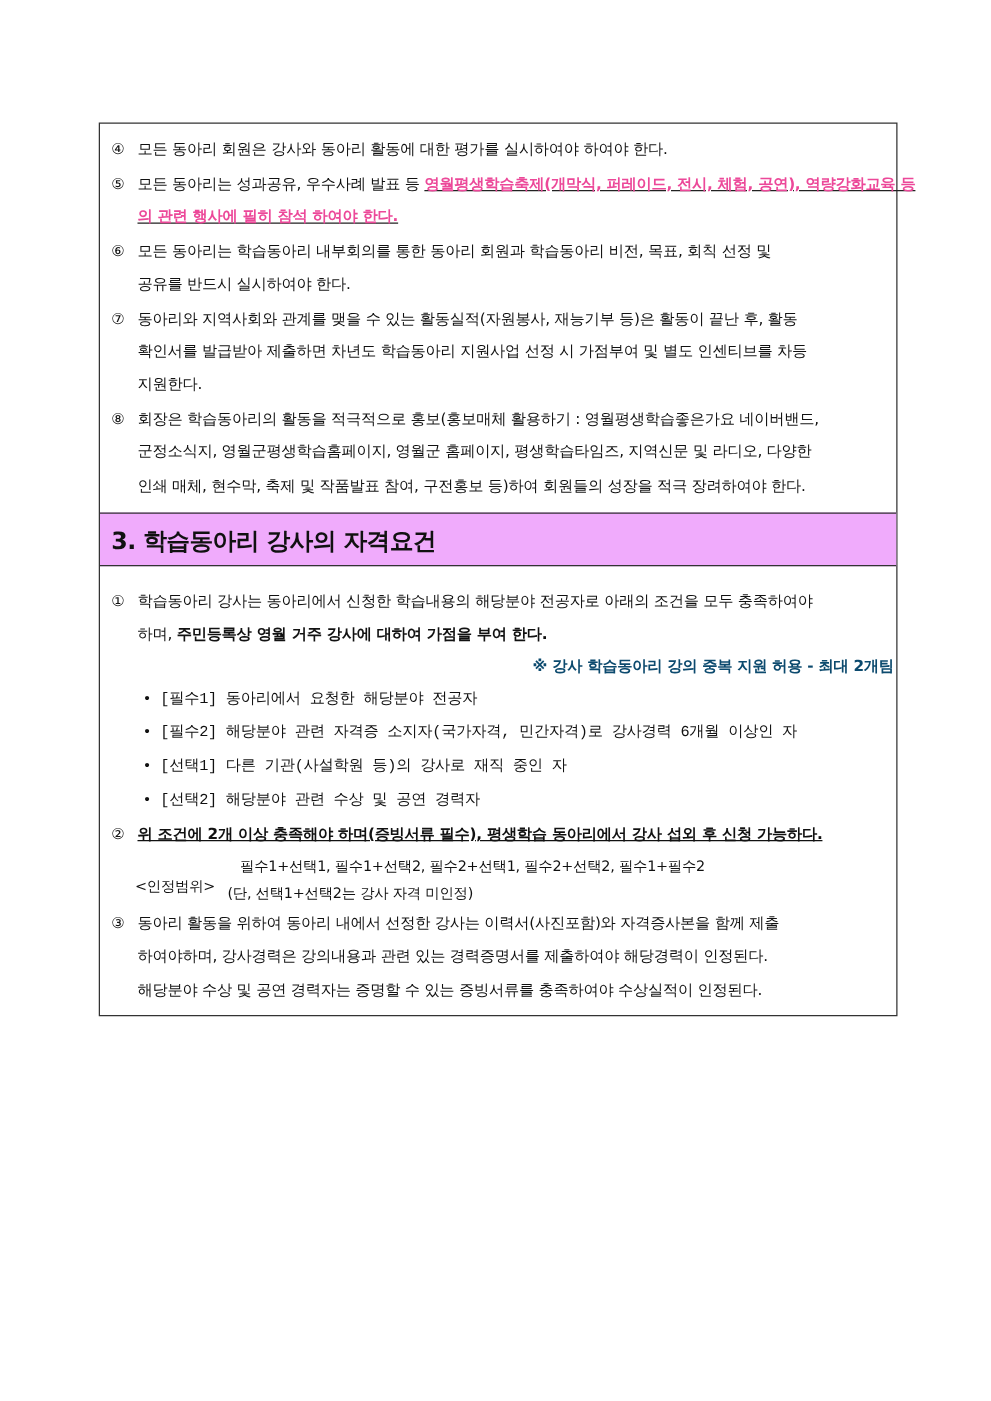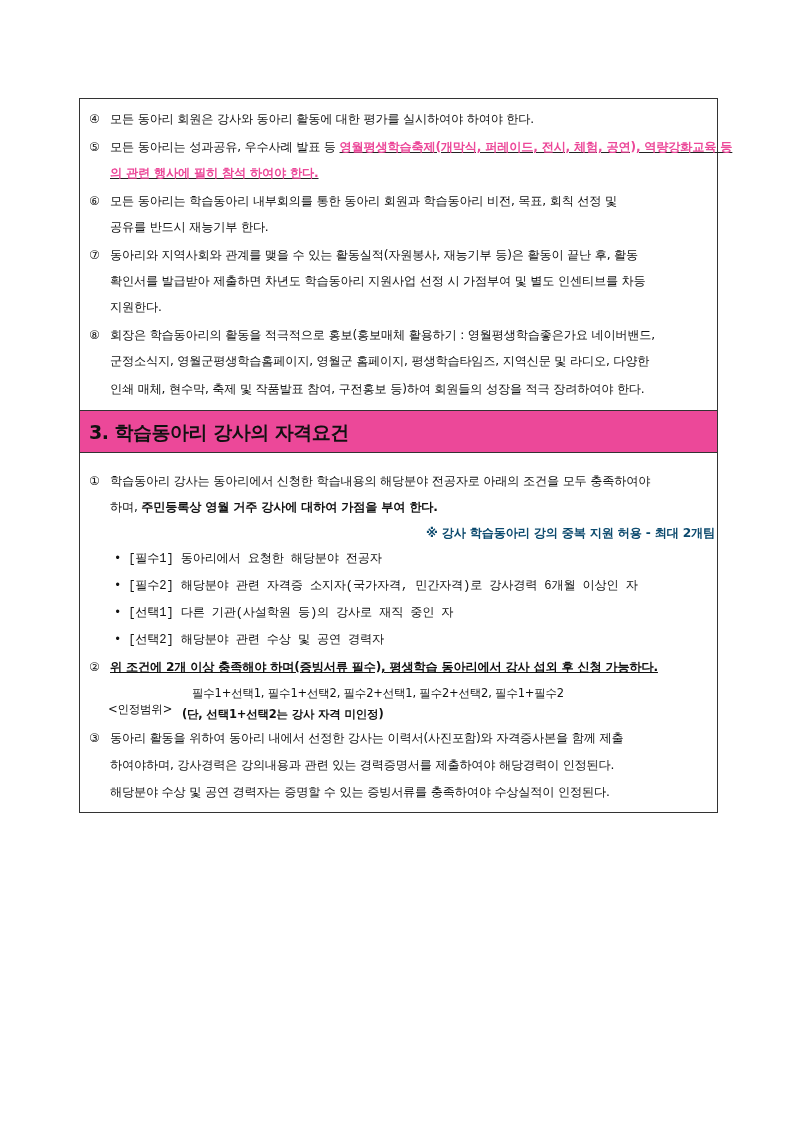--- a/index.html
+++ b/index.html
@@ -12,21 +12,21 @@
       position: absolute; left: 0; right: 0; font-size: 12.2px; white-space: nowrap;
       letter-spacing: -0.2px; line-height: 16px;
     }
     .num { position: absolute; left: 9px; font-size: 12px; }
     .txt { position: absolute; left: 30px; }
     .red-u { color: #ec4899; font-weight: bold; text-decoration: underline; text-decoration-color: #222; }
     .bold { font-weight: bold; }
     .redb { color: #0c4a6e; font-weight: bold; }
     .heading {
       position: absolute; left: 0; right: 0; top: 311px; height: 43px;
-      background: #ec4899; border-top: 1.5px solid #333; border-bottom: 1.5px solid #333;
+      background: #f0abfc; border-top: 1.5px solid #333; border-bottom: 1.5px solid #333;
       box-sizing: border-box;
     }
     .heading span { position: absolute; left: 9px; top: 9px; font-size: 19px; font-weight: bold; letter-spacing: -0.5px; }
     .bullet { position: absolute; left: 34px; font-family: Liberation Mono, monospace; }
     .under-b { font-weight: bold; text-decoration: underline; }
   </style>
 </head>
 <body>
 
 <div class="box">
@@ -42,21 +42,21 @@
   </div>
   <div class="line" style="top:66px;">
     <span class="txt red-u">의 관련 행사에 필히 참석 하여야 한다.</span>
   </div>
 
   <div class="line" style="top:94px;">
     <span class="num">⑥</span>
     <span class="txt">모든 동아리는 학습동아리 내부회의를 통한 동아리 회원과 학습동아리 비전, 목표, 회칙 선정 및</span>
   </div>
   <div class="line" style="top:120px;">
-    <span class="txt">공유를 반드시 재능기부 한다.</span>
+    <span class="txt">공유를 반드시 실시하여야 한다.</span>
   </div>
 
   <div class="line" style="top:148px;">
     <span class="num">⑦</span>
     <span class="txt">동아리와 지역사회와 관계를 맺을 수 있는 활동실적(자원봉사, 재능기부 등)은 활동이 끝난 후, 활동</span>
   </div>
   <div class="line" style="top:174px;">
     <span class="txt">확인서를 발급받아 제출하면 차년도 학습동아리 지원사업 선정 시 가점부여 및 별도 인센티브를 차등</span>
   </div>
   <div class="line" style="top:200px;">
@@ -104,21 +104,21 @@
 
   <div class="line" style="top:560px;">
     <span class="num">②</span>
     <span class="txt under-b">위 조건에 2개 이상 충족해야 하며(증빙서류 필수), 평생학습 동아리에서 강사 섭외 후 신청 가능하다.</span>
   </div>
   <div class="line" style="top:586px; font-size:11.5px;">
     <span style="position:absolute; left:28px;margin-top:16px;">&lt;인정범위&gt;</span>
     <span style="position:absolute; left:112px;">필수1+선택1, 필수1+선택2, 필수2+선택1, 필수2+선택2, 필수1+필수2</span>
   </div>
   <div class="line" style="top:607px; font-size:11.5px;">
-    <span style="position:absolute; left:102px;font-weight:bold;">(단, 선택1+선택2는 강사 자격 미인정)</span>
+    <span style="position:absolute; left:102px;">(단, 선택1+선택2는 강사 자격 미인정)</span>
   </div>
 
   <div class="line" style="top:631px;">
     <span class="num">③</span>
     <span class="txt">동아리 활동을 위하여 동아리 내에서 선정한 강사는 이력서(사진포함)와 자격증사본을 함께 제출</span>
   </div>
   <div class="line" style="top:658px;">
     <span class="txt">하여야하며, 강사경력은 강의내용과 관련 있는 경력증명서를 제출하여야 해당경력이 인정된다.</span>
   </div>
   <div class="line" style="top:685px;">

